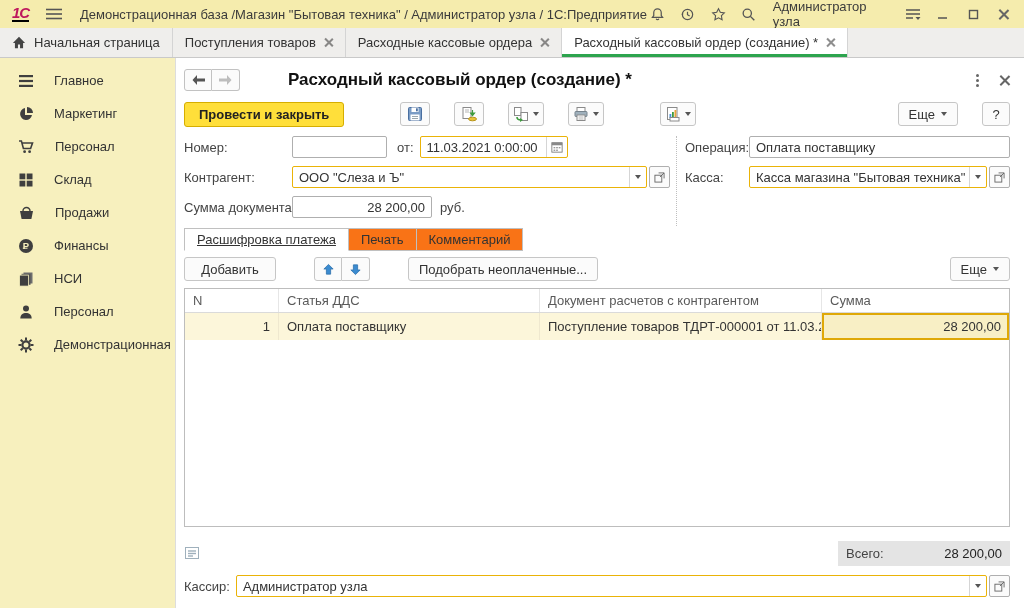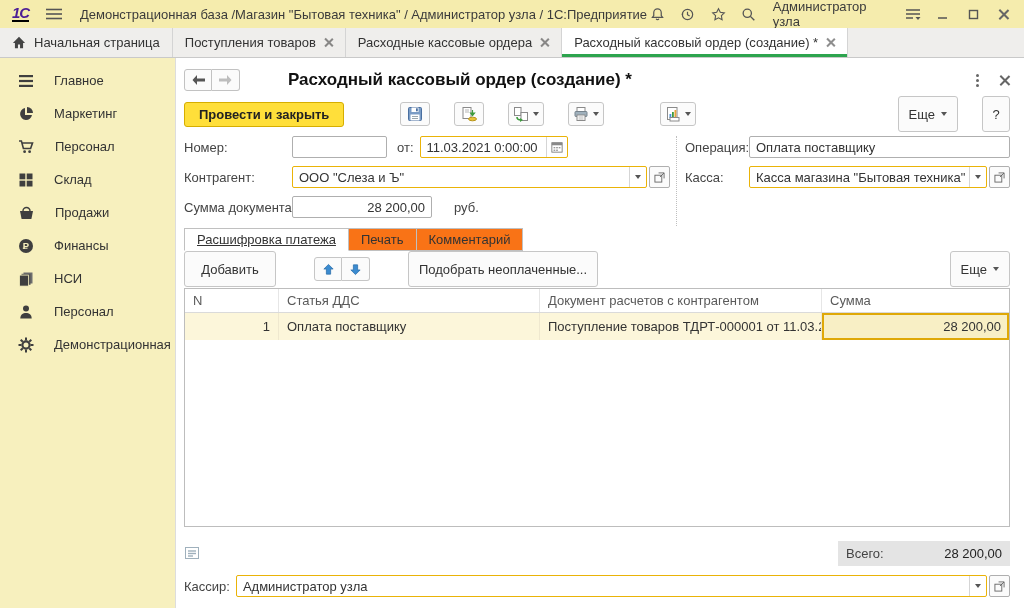--- a/index.html
+++ b/index.html
@@ -2,21 +2,21 @@
 <html><head>
 <meta charset="utf-8">
 <style>
   * { margin:0; padding:0; box-sizing:border-box; }
   html,body { width:1024px; height:608px; overflow:hidden; }
   body { font-family:"Liberation Sans","DejaVu Sans",sans-serif; font-size:13px; color:#333; background:#fff; }
   .window { width:1024px; height:608px; display:flex; flex-direction:column; }
 
   
   .titlebar { height:28px; background:#F5ECAD; display:flex; align-items:center; padding:0 10px 0 12px; flex:none; }
-  .logo { color:#4c1d95; font-weight:bold; font-style:italic; font-size:15px; letter-spacing:-1px; border-bottom:2px solid #000000; line-height:14px; margin-right:14px; }
+  .logo { color:#be185d; font-weight:bold; font-style:italic; font-size:15px; letter-spacing:-1px; border-bottom:2px solid #000000; line-height:14px; margin-right:14px; }
   .tb-btn { display:flex; align-items:center; justify-content:center; width:22px; height:22px; cursor:pointer; }
   .tb-title { margin-left:16px; color:#3b3b3b; white-space:nowrap; }
   .tb-right { margin-left:auto; display:flex; align-items:center; gap:10px; }
   .tb-user { color:#3b3b3b; margin:0 4px; }
   .dots3 { display:flex; flex-direction:column; gap:2px; }
   .dots3 i { width:3px; height:3px; background:#666; border-radius:50%; }
 
   
   .tabbar { height:30px; background:#EFEEEC; border-bottom:1px solid #C9C9C9; display:flex; flex:none; }
   .wtab { display:flex; align-items:center; gap:8px; padding:0 12px; border-right:1px solid #D4D4D4; color:#333; cursor:pointer; white-space:nowrap; }
@@ -42,21 +42,21 @@
   .hdr-right { margin-left:auto; display:flex; align-items:center; gap:20px; }
   .xicon { width:11px; height:11px; position:relative; cursor:pointer; }
   .xicon:before,.xicon:after { content:""; position:absolute; left:5px; top:-1px; width:1.5px; height:13px; background:#666; }
   .xicon:before { transform:rotate(45deg); } .xicon:after { transform:rotate(-45deg); }
 
   
   .cmd-bar { height:32px; display:flex; align-items:center; padding:0 14px 0 8px; gap:24px; flex:none; }
   .btn-yellow { background:#FFDF3A; border:1px solid #D6AE00; border-radius:3px; font-weight:bold; font-size:13px; color:#222; padding:4px 14px; cursor:pointer; }
   .icon-btn { height:24px; min-width:30px; background:#FBFBFB; border:1px solid #C6C6C6; border-radius:3px; display:flex; align-items:center; justify-content:center; gap:4px; padding:0 4px; cursor:pointer; }
   .caret { width:0; height:0; border-left:3.5px solid transparent; border-right:3.5px solid transparent; border-top:4px solid #555; }
-  .btn { height:36px; background:#FBFBFB; border:1px solid #C6C6C6; border-radius:3px; display:flex; align-items:center; justify-content:center; gap:6px; padding:0 10px; cursor:pointer; color:#333; }
+  .btn { height:24px; background:#FBFBFB; border:1px solid #C6C6C6; border-radius:3px; display:flex; align-items:center; justify-content:center; gap:6px; padding:0 10px; cursor:pointer; color:#333; }
   .spacer { flex:1; }
   .gap12 { width:8px; }
 
   
   .fields { display:flex; padding:6px 14px 0 8px; flex:none; }
   .fcol-left { width:486px; flex:none; }
   .fcol-right { flex:1; border-left:1px dotted #BFBFBF; padding-left:8px; margin-left:6px; min-width:0; }
   .frow { display:flex; align-items:center; margin-bottom:8px; height:22px; }
   .flabel { color:#444; white-space:nowrap; }
   .w-label { width:108px; flex:none; }
@@ -404,21 +404,21 @@
               <svg width="11" height="11" viewBox="0 0 12 12">
                   <rect x="1" y="3.5" width="7.5" height="7.5" fill="none" stroke="#666"></rect>
                   <path d="M5 1h6v6" fill="none" stroke="#666"></path>
                   <path d="M11 1L6.5 5.5" stroke="#666"></path>
                 </svg>
             </span>
           </div>
           <div class="frow">
             <span class="flabel w-label">Сумма документа:</span>
             <div class="input num" style="width:140px;justify-content:flex-end;">28 200,00</div>
-            <span class="flabel" style="margin-left:22px;">руб.</span>
+            <span class="flabel" style="margin-left:8px;">руб.</span>
           </div>
         </div>
 
         <div class="fcol-right">
           <div class="frow">
             <span class="flabel w-label2">Операция:</span>
             <div class="input" style="flex:1;">Оплата поставщику</div>
           </div>
           <div class="frow">
             <span class="flabel w-label2">Касса:</span>

